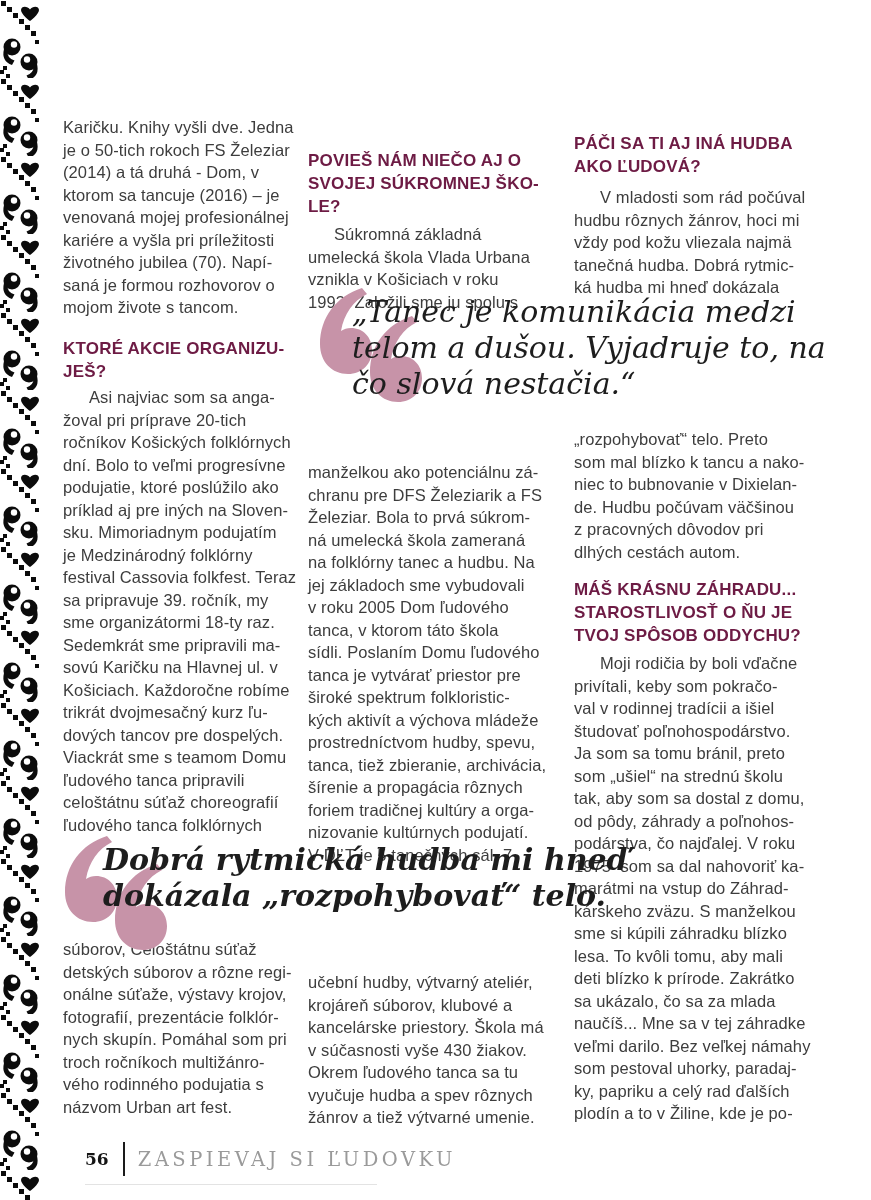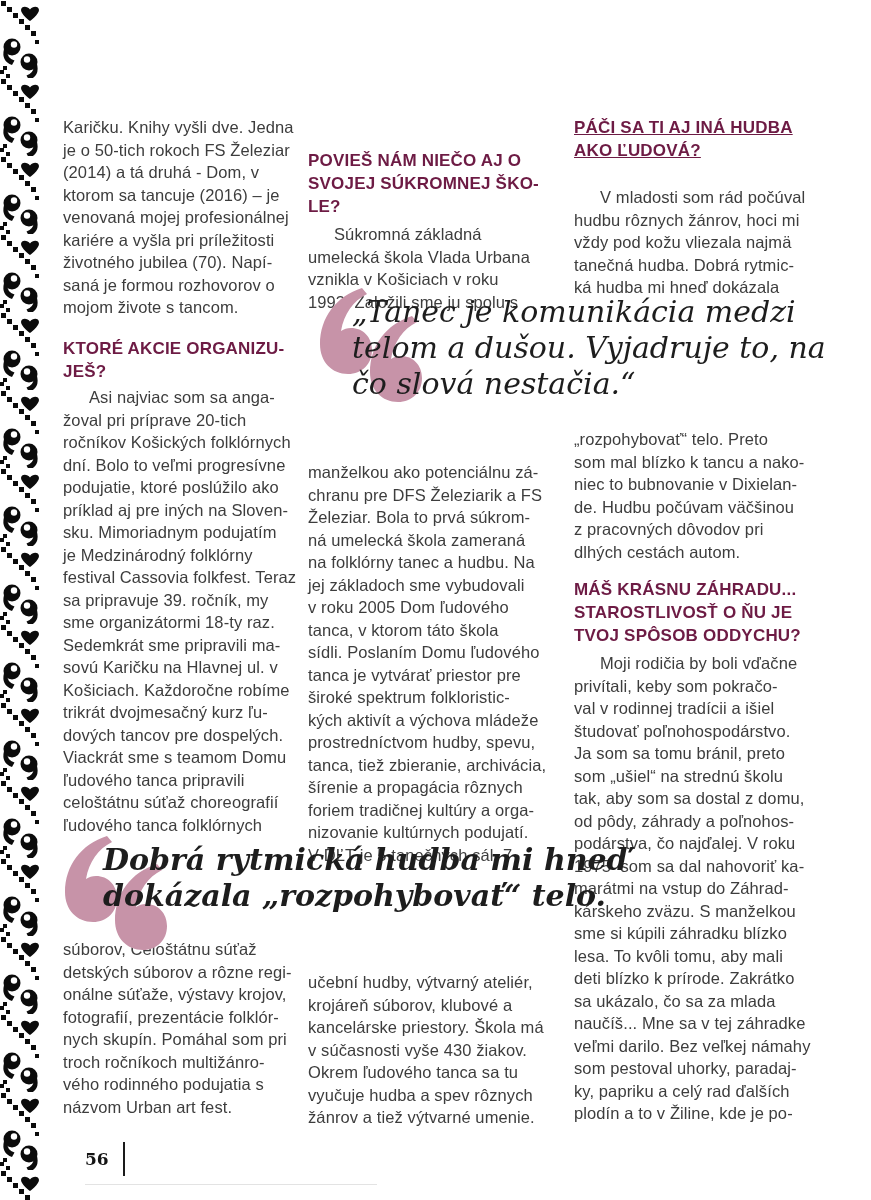--- a/index.html
+++ b/index.html
@@ -44,21 +44,21 @@
   .qmarks{position:absolute;left:0;top:0;z-index:0;}
   .qmarks path{fill:var(--color-quote_mark);}
   .q1{left:318px;top:286px;width:505px;}
   .q1 .qtext{margin-left:34px;margin-top:8px;}
   .q2{left:63px;top:834px;width:505px;font-weight:bold;}
   .q2 .qtext{margin-left:40px;margin-top:8px;}
   
   .c1{left:63px;} .c2{left:308px;margin-top:33px;} .c3{left:574px;}
   .c1p1{top:116px;} .c1h1{top:337px;} .c1p2{top:386px;} .c1p3{top:938px;}
   .c2h1{top:116px;} .c2p1{top:190px;} .c2p2{top:428px;} .c2p3{top:938px;}
-  .c3h1{top:116px;text-decoration:underline;} .c3p1{top:186px;} .c3p2{top:428px;} .c3h2{top:578px;} .c3p3{top:652px;}
+  .c3h1{top:132px;} .c3p1{top:186px;} .c3p2{top:428px;} .c3h2{top:578px;} .c3p3{top:652px;}
   .footer{
     position:absolute;left:85px;top:1138px;height:42px;
     display:flex;align-items:center;
   }
   .pageno{
     font-family:"DejaVu Serif","Liberation Serif",serif;
     font-weight:bold;font-size:17px;color:var(--color-footer_number);
   }
   .fsep{width:2px;height:34px;background:#1a1a1a;margin:0 13px 0 14px;}
   .magtitle{
@@ -226,16 +226,17 @@
       <path d="M44 2 C18 10 2 32 2 58 C2 76 14 88 30 88 C44 88 54 78 54 64 C54 51 45 42 33 42 C29 42 26 43 23 45 C26 28 35 15 49 8 Z"></path>
       <path d="M44 2 C18 10 2 32 2 58 C2 76 14 88 30 88 C44 88 54 78 54 64 C54 51 45 42 33 42 C29 42 26 43 23 45 C26 28 35 15 49 8 Z" transform="translate(50,28)"></path>
     </svg>
     <div class="qtext pre">Dobrá rytmická hudba mi hneď
 dokázala „rozpohybovať“ telo.</div>
   </div>
 
   <div class="footer">
     <span class="pageno">56</span>
     <span class="fsep"></span>
+    <span class="magtitle">ZASPIEVAJ SI ĽUDOVKU</span>
   </div>
   <div class="footrule"></div>
 
 </div>
 
 </body></html>

